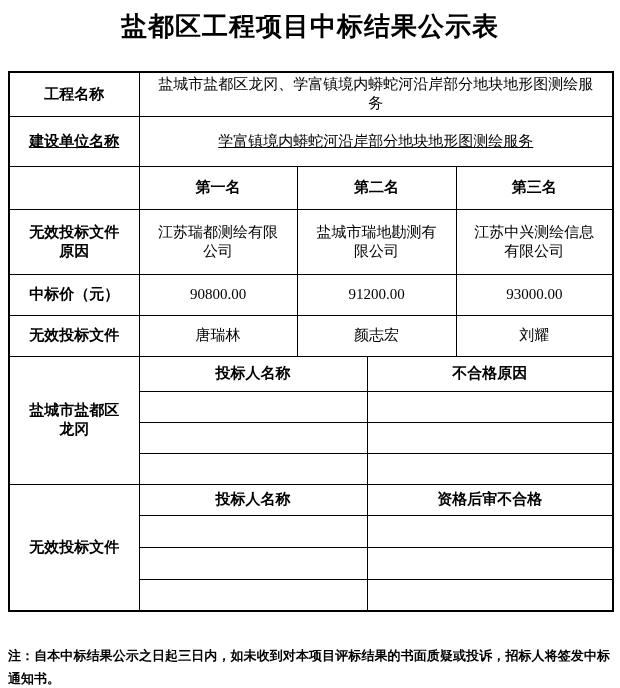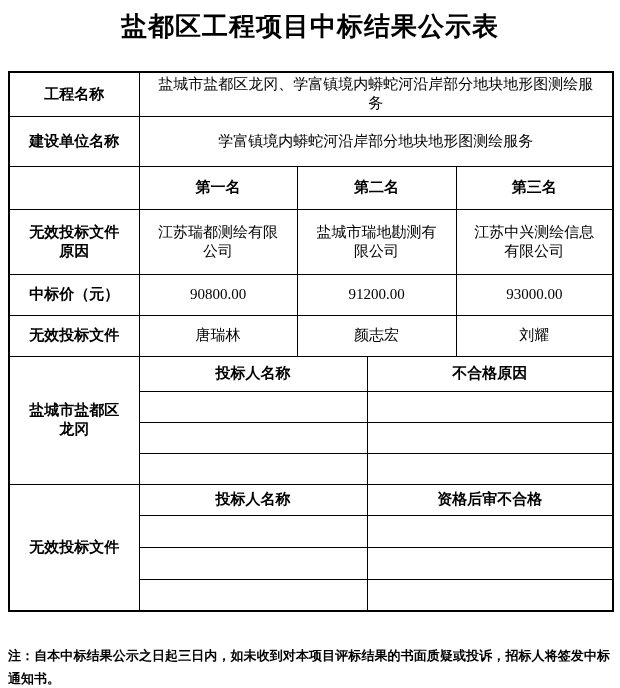--- a/index.html
+++ b/index.html
@@ -45,21 +45,21 @@
   }
   td.hdr {
     font-weight: bold;
   }
   td.num {
     font-family: "Liberation Serif", serif;
     font-size: 15px;
     margin-left: 28px;
   }
   tr.r-project   { height: 44px; }
-  tr.r-owner     { height: 50px; }
+  tr.r-owner     { height: 50px; text-decoration: underline; }
   tr.r-ranks     { height: 43px; margin-top: 40px; }
   tr.r-cand      { height: 65px; }
   tr.r-price     { height: 41px; }
   tr.r-manager   { height: 41px; }
   tr.r-sub-hdr1  { height: 35px; }
   tr.r-sub-row   { height: 31px; }
   tr.r-sub-hdr2  { height: 31px; }
   tr.r-sub-row2  { height: 32px; }
   .note {
     margin: 32px 10px 0 8px;

